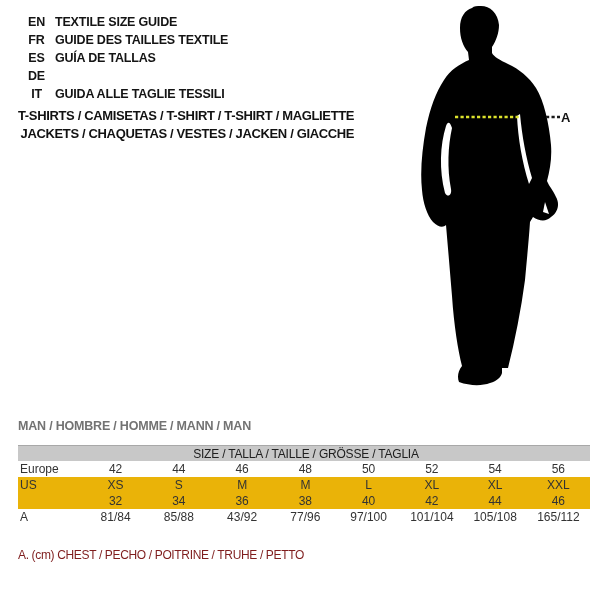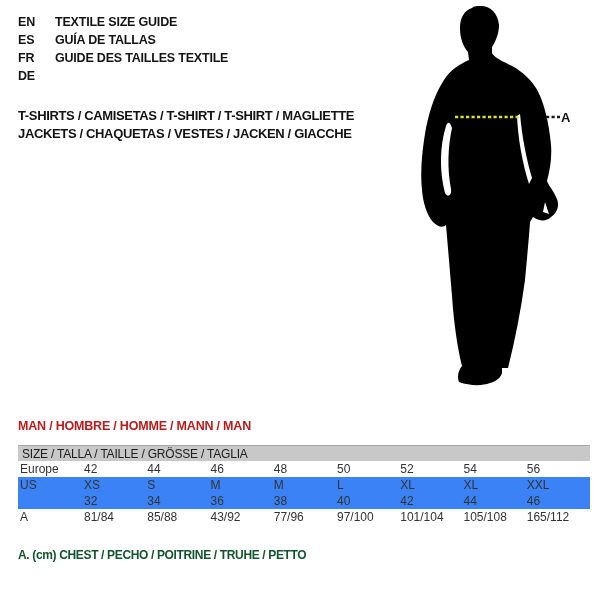--- a/index.html
+++ b/index.html
@@ -8,67 +8,71 @@
     background:#ffffff;
     font-family:"Liberation Sans","DejaVu Sans",sans-serif;
     color:#1a1a1a;
   }
   .abs{position:absolute;}
 
   
   .lang-block{left:18px;top:13px;}
   .lang-row{display:flex;height:18px;line-height:18px;
     font-size:12.5px;font-weight:700;letter-spacing:-0.2px;color:#141414;}
-  .lang-code{width:37px;flex:0 0 37px;}
+  .lang-code{width:37px;flex:0 0 37px;text-align:center;}
 
   
-  .garment-block{left:18px;top:107px;}
+  .garment-block{left:18px;top:107px;text-align:right;}
   .garment-line{height:17.5px;line-height:17.5px;font-size:13px;font-weight:700;
     letter-spacing:-0.35px;color:#121212;white-space:nowrap;}
 
   
   .figure-svg{left:405px;top:0px;width:170px;height:400px;}
   .measure-a{left:561px;top:110px;font-size:13px;font-weight:700;color:#141414;}
 
   
   .section-heading{left:18px;top:419px;font-size:12.5px;font-weight:700;
-    letter-spacing:-0.2px;color:#b91c1c;}
+    letter-spacing:-0.2px;color:#737373;}
 
   
   .size-table{left:18px;top:445px;width:572px;}
   .t-header{background:#c8c8c8;border-top:1.5px solid #a8a8a8;height:16px;
     line-height:16px;font-size:12px;color:#202020;padding-left:4px;
-    letter-spacing:-0.2px;box-sizing:border-box;}
+    letter-spacing:-0.2px;box-sizing:border-box;text-align:center;}
   .t-row{display:flex;height:16px;line-height:17px;font-size:12px;color:#333333;}
-  .t-row.shaded{background:#3b82f6;}
+  .t-row.shaded{background:#eab308;}
   .t-label{flex:0 0 66px;padding-left:2px;box-sizing:border-box;}
-  .t-cell{flex:1 1 0;text-align:left;}
+  .t-cell{flex:1 1 0;text-align:center;}
 
   
-  .footnote{left:18px;top:548px;font-size:12px;font-weight:700;
-    letter-spacing:-0.35px;color:#14532d;white-space:nowrap;}
+  .footnote{left:18px;top:548px;font-size:12px;font-weight:400;
+    letter-spacing:-0.35px;color:#7f1d1d;white-space:nowrap;}
 </style>
 </head>
 <body>
 
 <div class="abs lang-block">
   <div class="lang-row">
     <span class="lang-code">EN</span>
     <span class="lang-label">TEXTILE SIZE GUIDE</span>
   </div>
   <div class="lang-row">
+    <span class="lang-code">FR</span>
+    <span class="lang-label">GUIDE DES TAILLES TEXTILE</span>
+  </div>
+  <div class="lang-row">
     <span class="lang-code">ES</span>
     <span class="lang-label">GUÍA DE TALLAS</span>
   </div>
   <div class="lang-row">
-    <span class="lang-code">FR</span>
-    <span class="lang-label">GUIDE DES TAILLES TEXTILE</span>
+    <span class="lang-code">DE</span>
   </div>
   <div class="lang-row">
-    <span class="lang-code">DE</span>
+    <span class="lang-code">IT</span>
+    <span class="lang-label">GUIDA ALLE TAGLIE TESSILI</span>
   </div>
 </div>
 
 <div class="abs garment-block">
   <div class="garment-line">T-SHIRTS / CAMISETAS / T-SHIRT / T-SHIRT / MAGLIETTE</div>
   <div class="garment-line">JACKETS / CHAQUETAS / VESTES / JACKEN / GIACCHE</div>
 </div>
 
 <svg class="abs figure-svg" viewBox="405 0 170 400" aria-hidden="true">
   <path fill="#000000" d="

